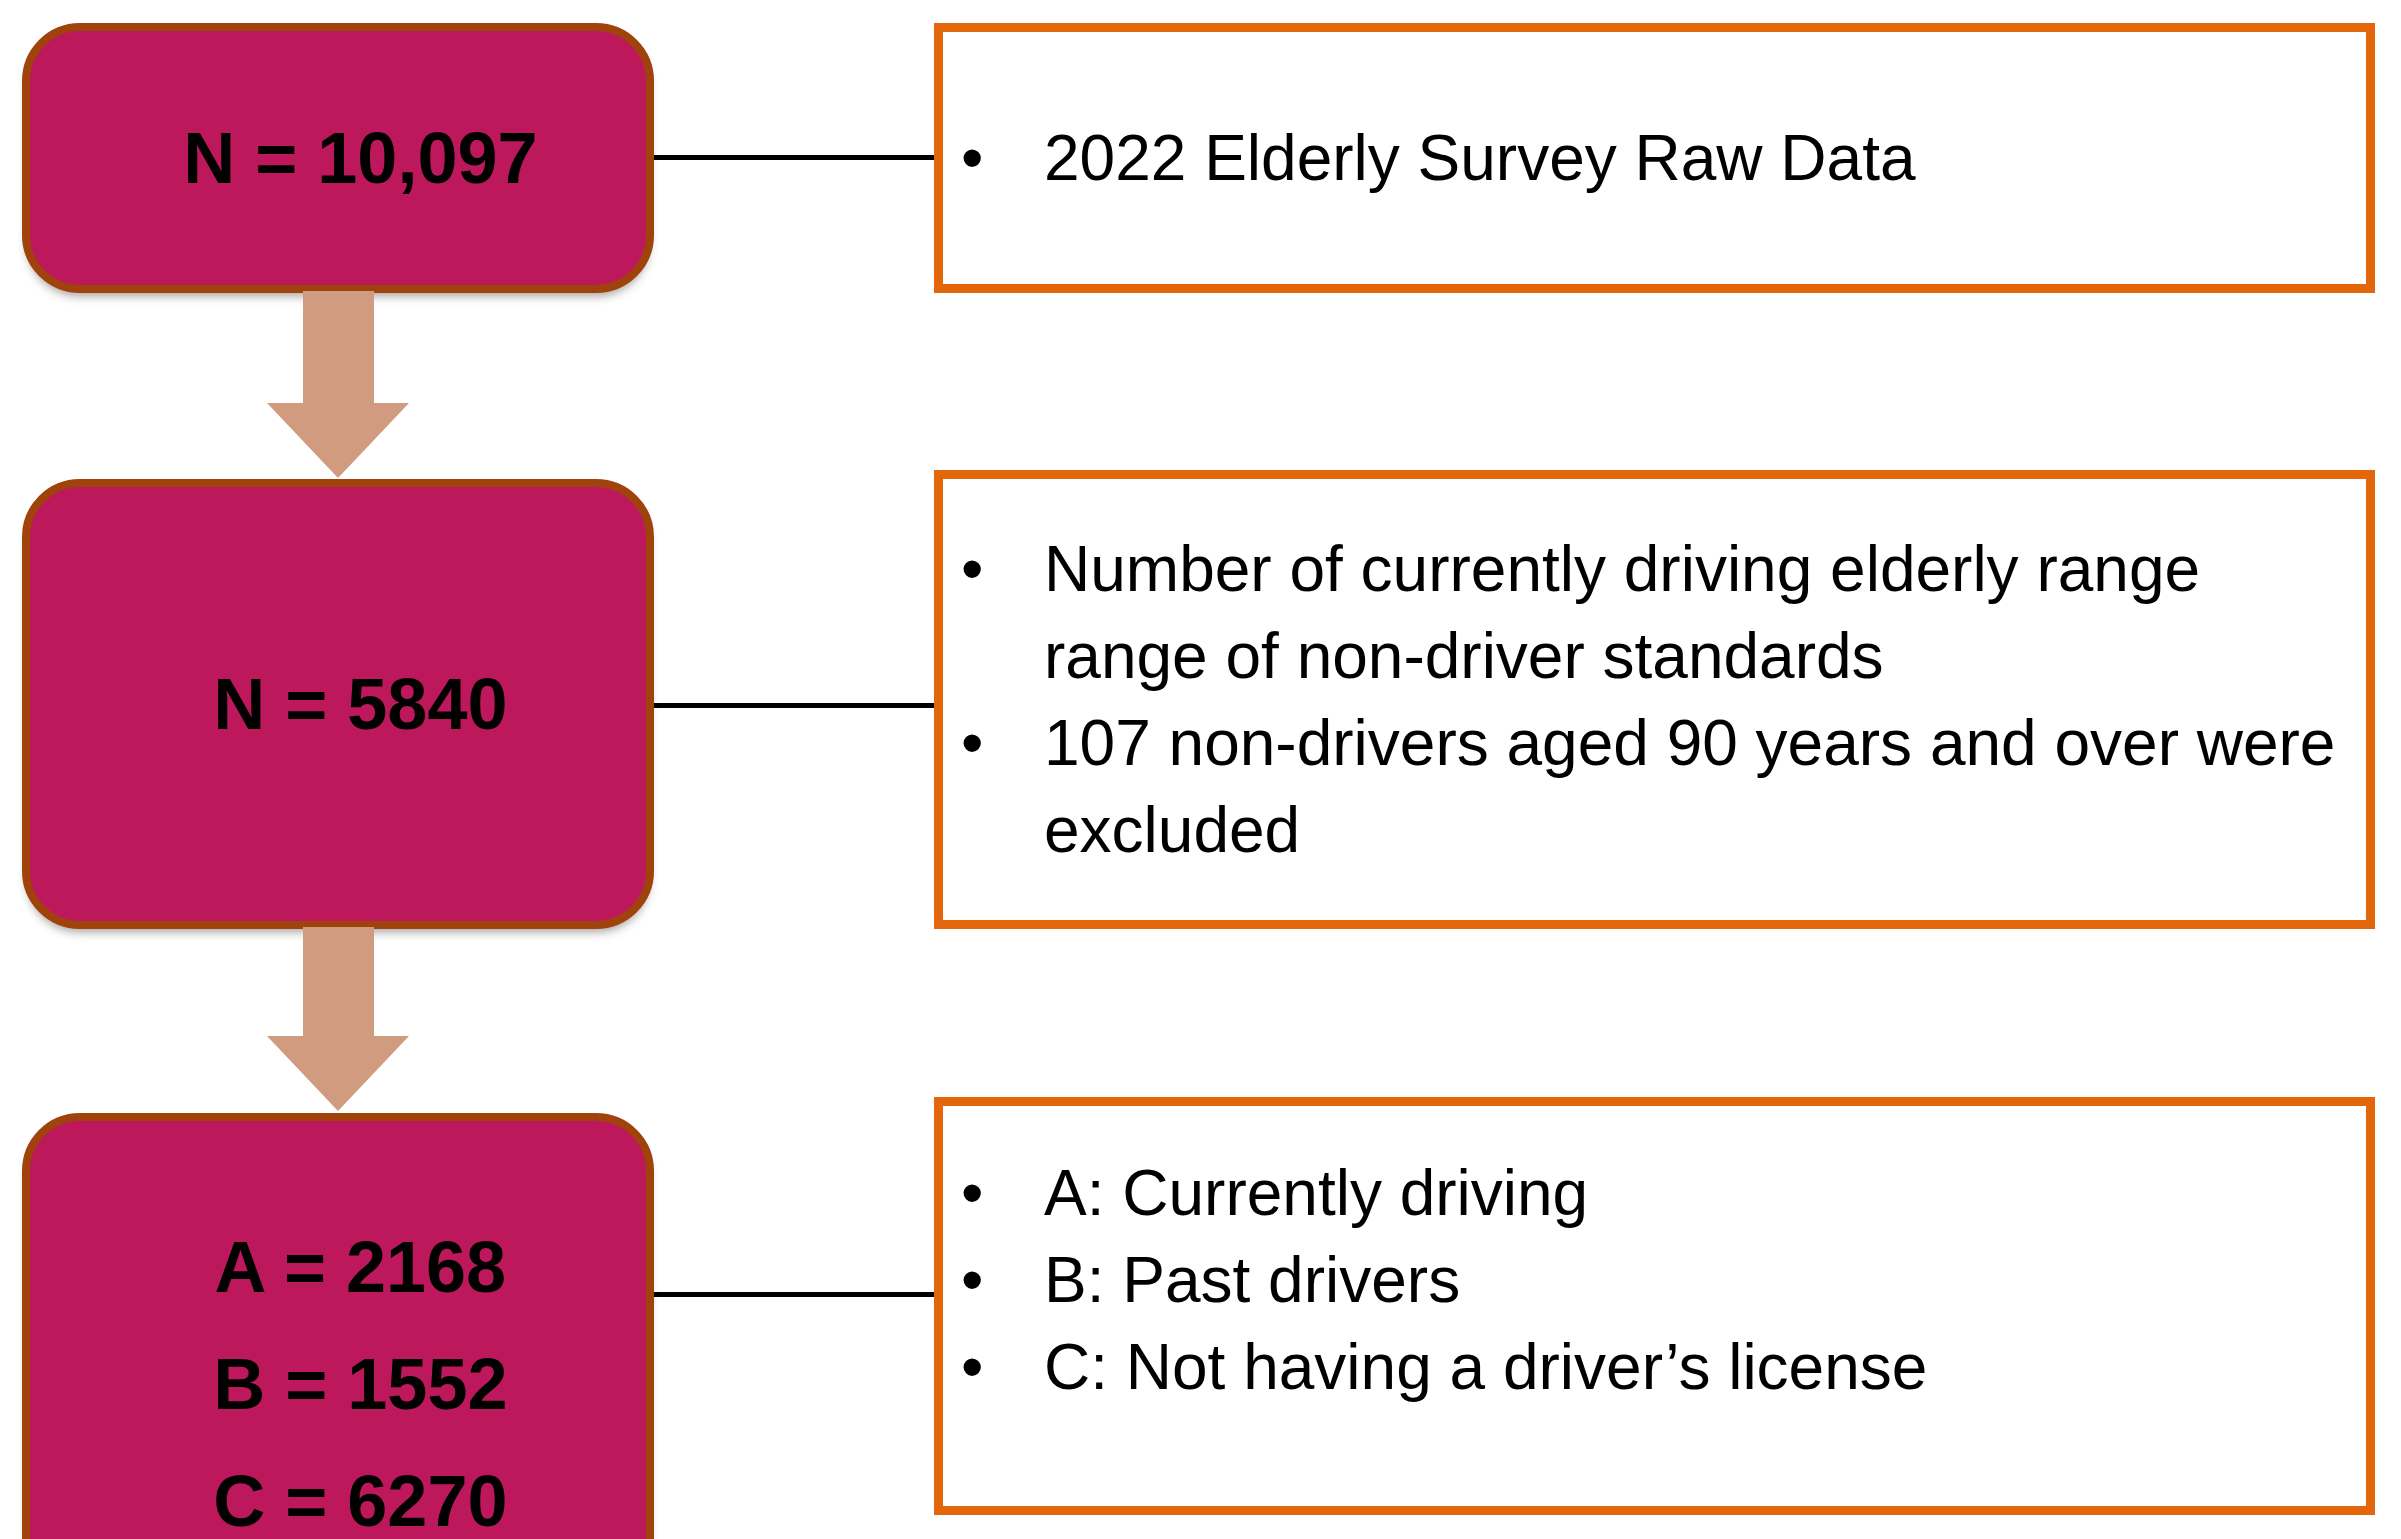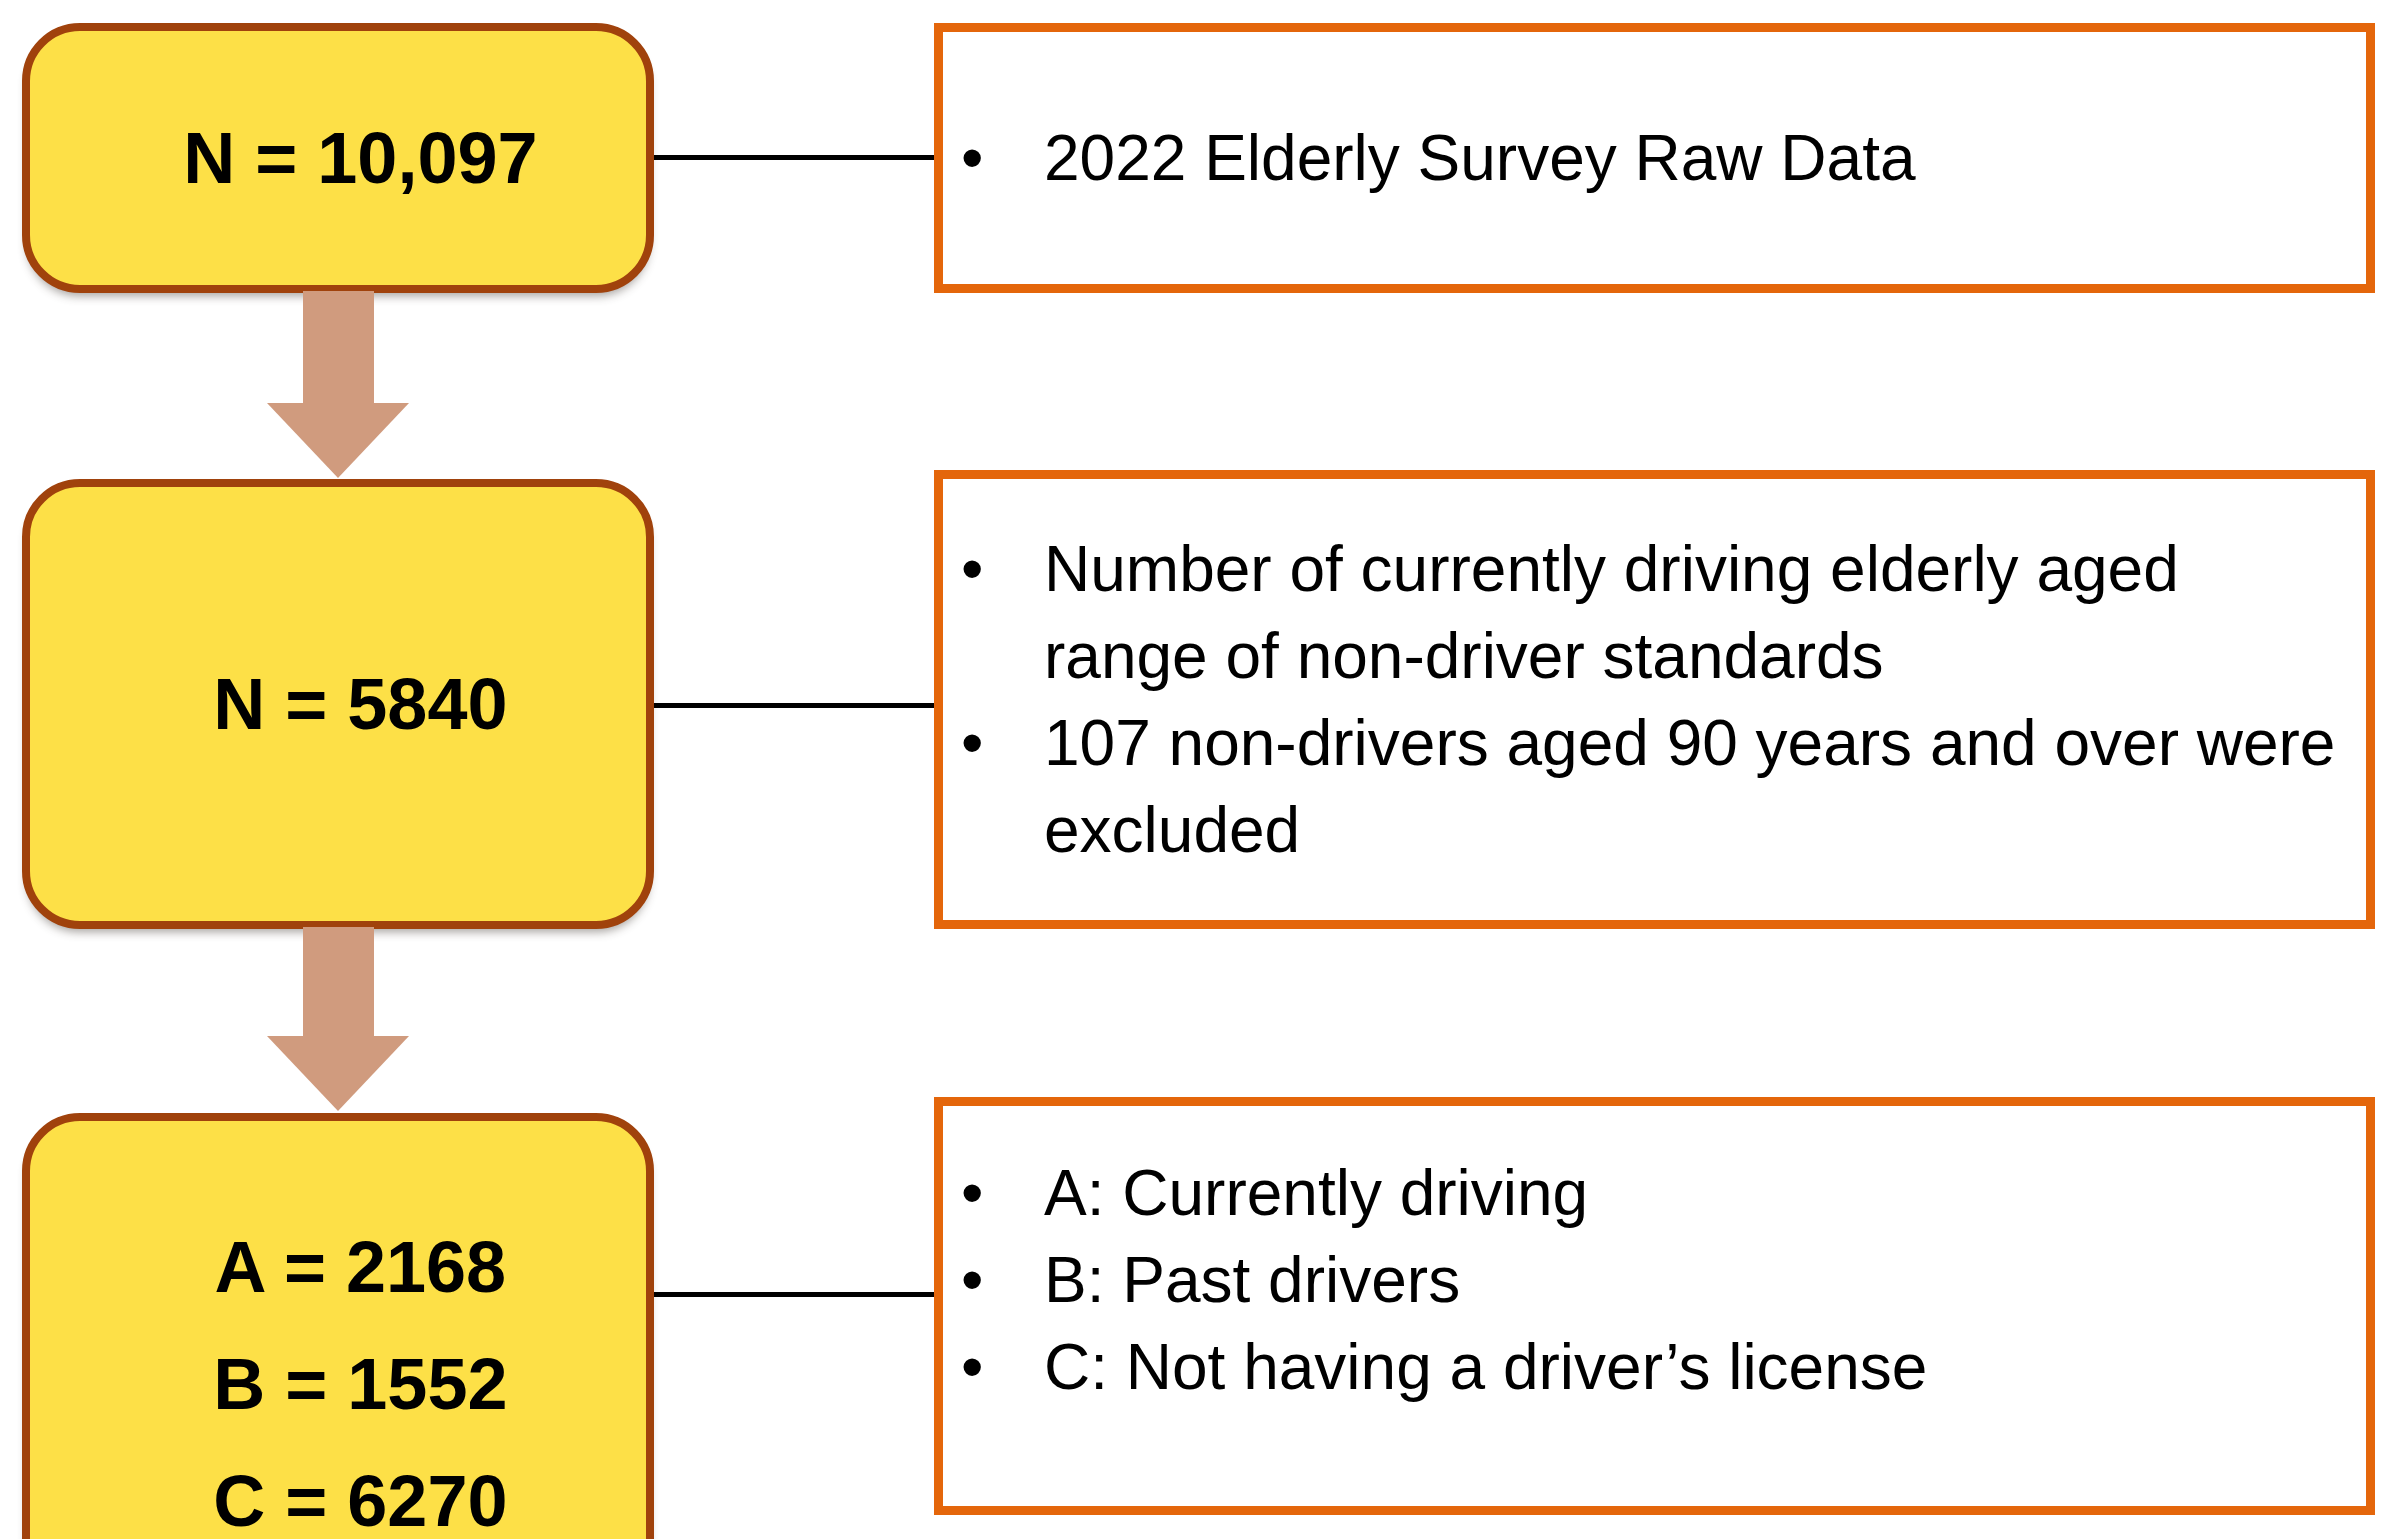--- a/index.html
+++ b/index.html
@@ -9,21 +9,21 @@
     width:2401px;height:1540px;
     background:#ffffff;
     font-family:"Liberation Sans","DejaVu Sans",sans-serif;
     color:#000000;
     overflow:hidden;
   }
   
   .lnode{
     position:absolute;
     left:22.4px;width:632px;
-    background:#fde047;
+    background:#be185d;
     border:8px solid #A0420C;
     border-radius:58px;
     box-sizing:border-box;
     box-shadow:0 8.7px 10px -5.8px rgba(60,50,45,0.45);
     display:flex;flex-direction:column;justify-content:center;padding-left:44px;
   }
   .lnode .num{
     font-weight:bold;
     font-size:72px;
     line-height:117px;
@@ -131,21 +131,21 @@
         </div>
       </div>
     </div>
   </div>
 
   <div class="rnote" id="rnote1">
     <div class="note-content">
       <div class="bullet-item">
         <span class="dot">•</span>
         <div class="blines">
-          <div class="bline">Number of currently driving elderly aged</div>
+          <div class="bline">Number of currently driving elderly range</div>
           <div class="bline">range of non-driver standards</div>
         </div>
       </div>
       <div class="bullet-item">
         <span class="dot">•</span>
         <div class="blines">
           <div class="bline">107 non-drivers aged 90 years and over were</div>
           <div class="bline">excluded</div>
         </div>
       </div>

